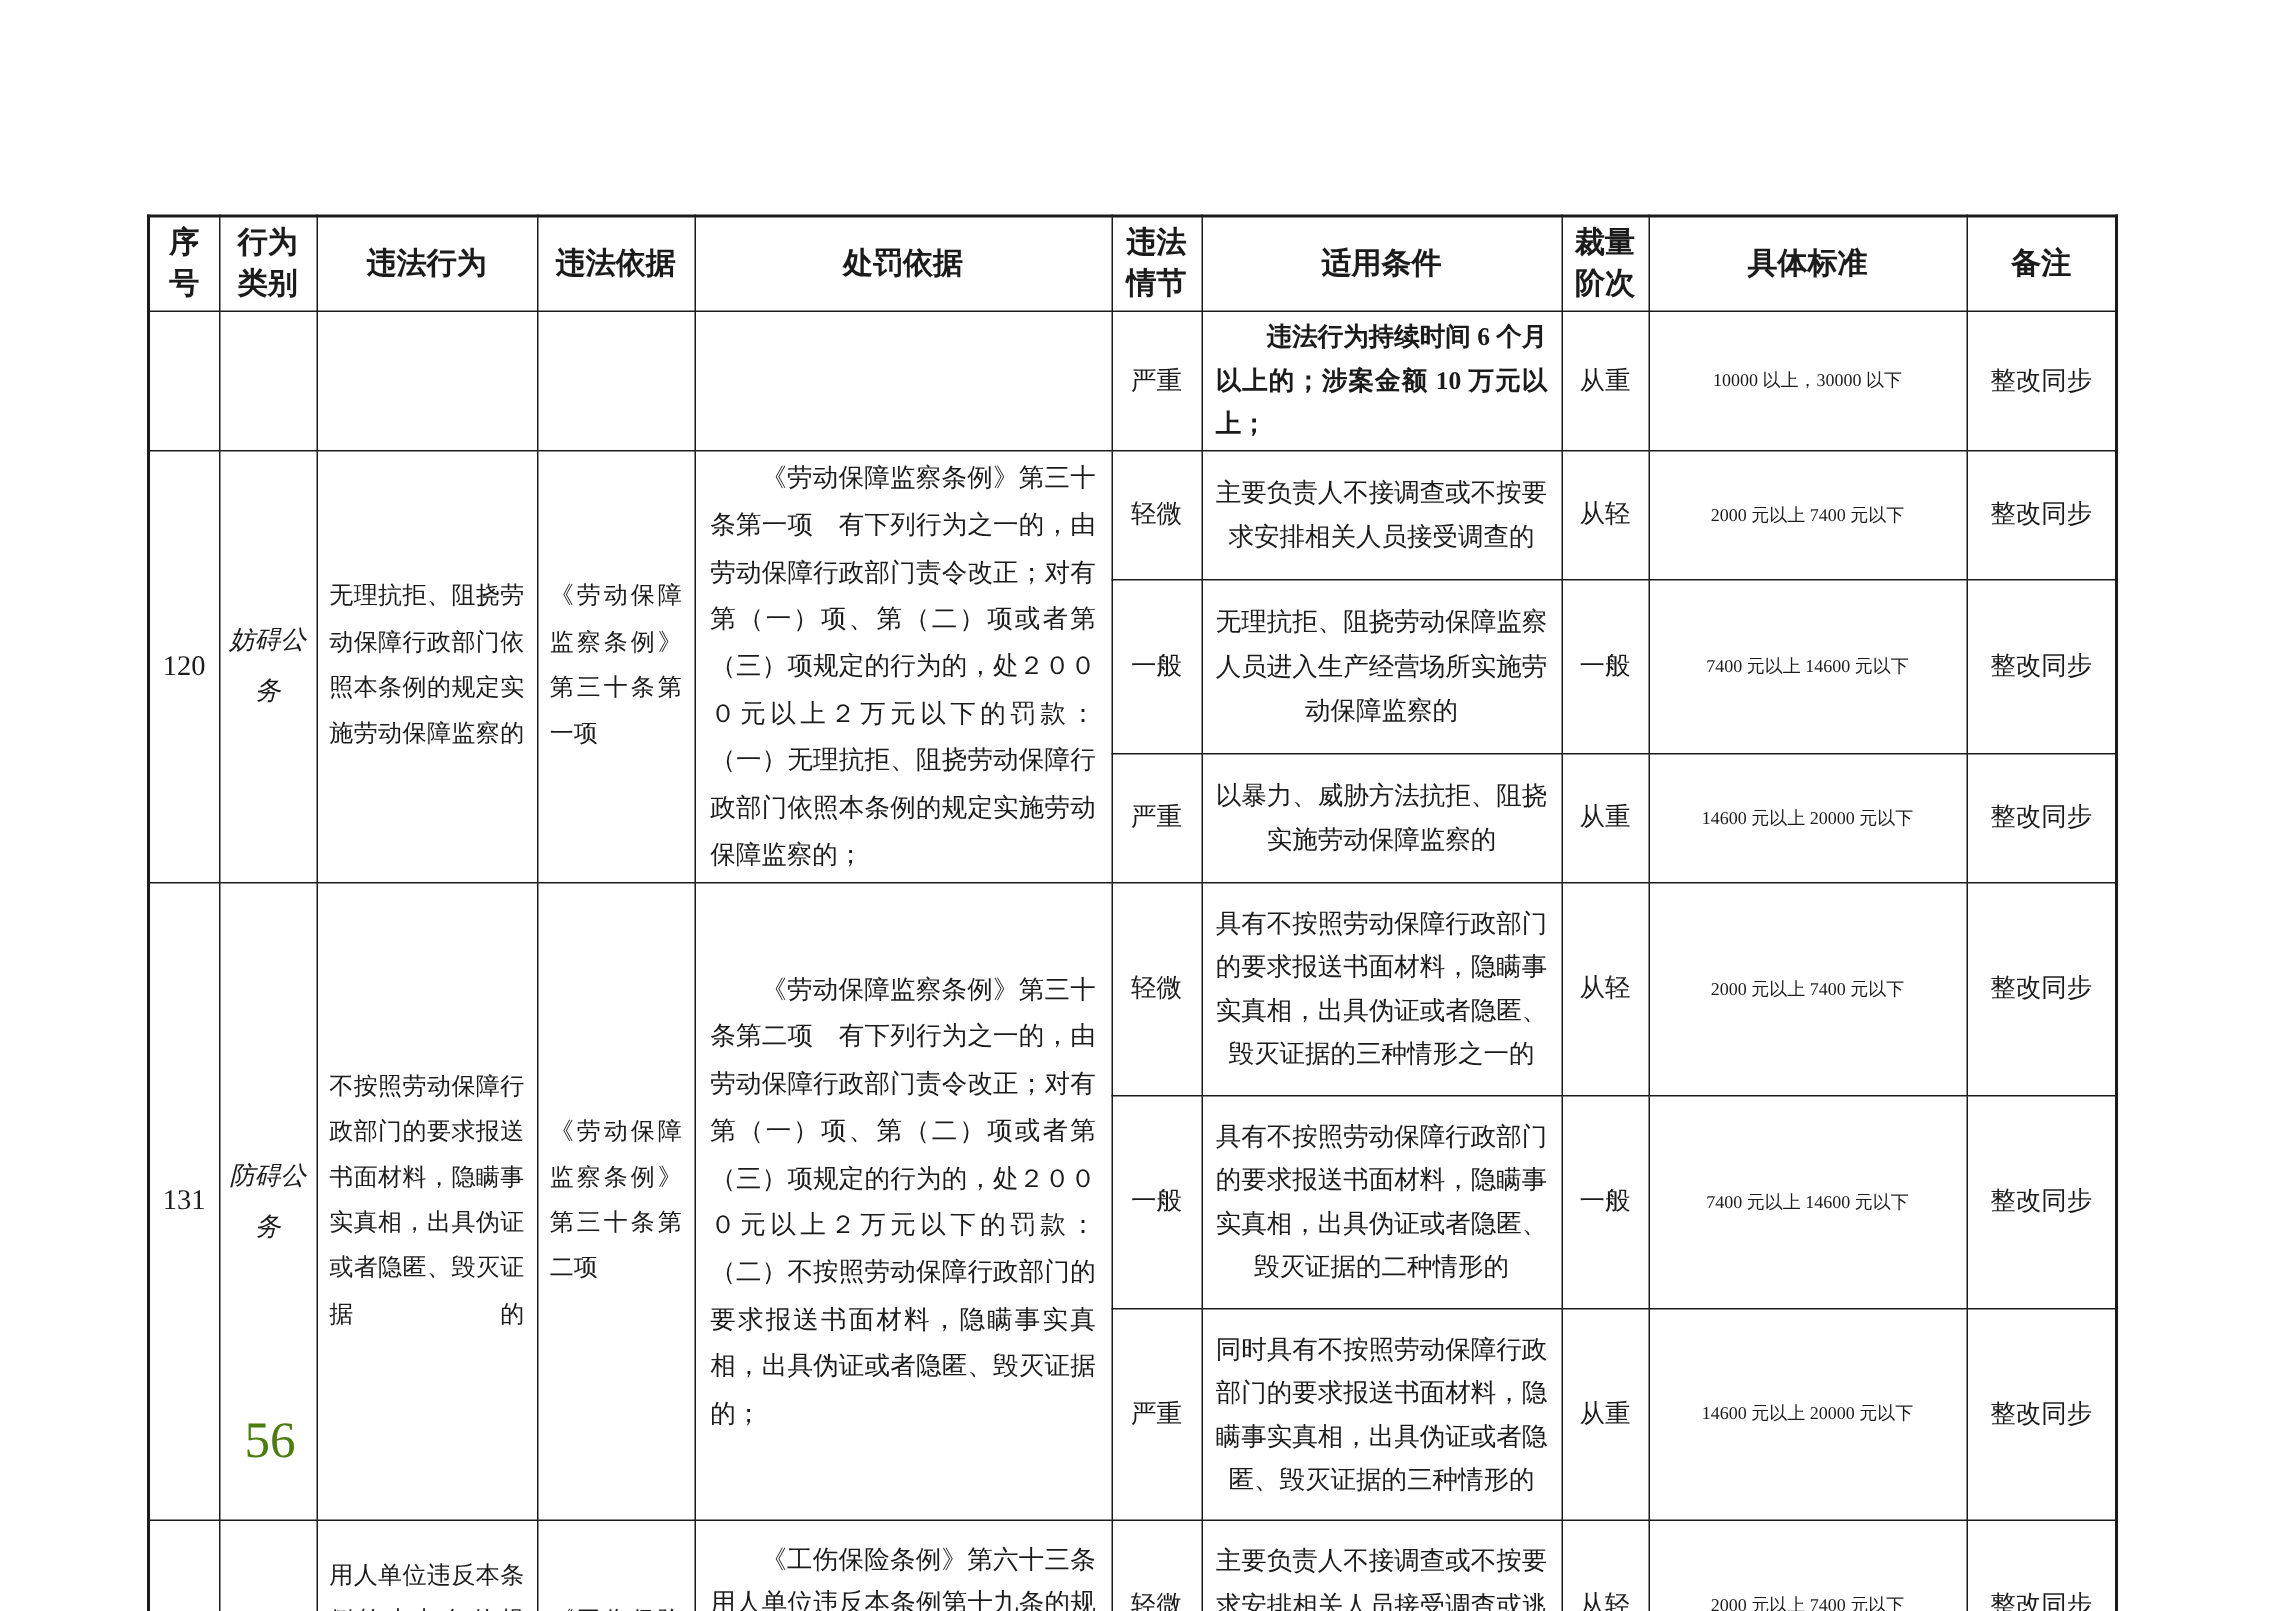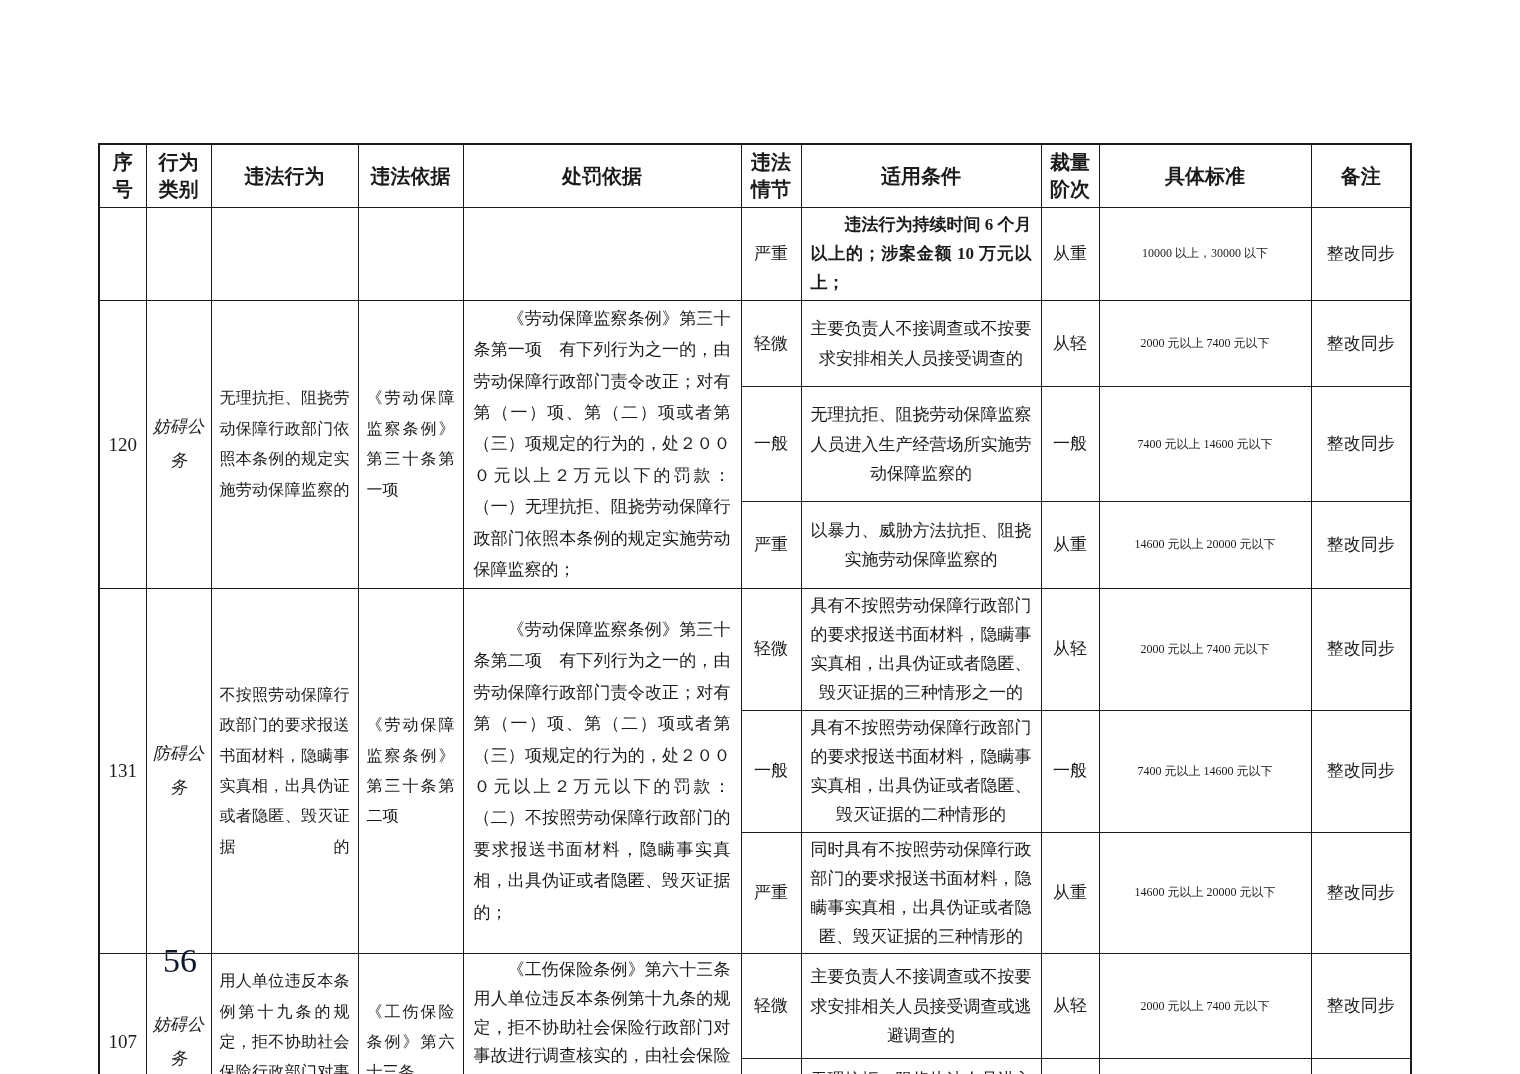--- a/index.html
+++ b/index.html
@@ -43,30 +43,30 @@
   td.c-basis{
     text-align:justify;text-align-last:left;
     font-size:16px;line-height:1.9;padding:2px 8px;
   }
   td.c-pb{
     text-align:justify;text-align-last:left;
     font-size:17px;line-height:1.85;padding:2px 10px;
   }
   td.c-pb p{margin:0;text-indent:2em;}
   td.c-pb107 p{line-height:1.68;}
-  td.c-cond{font-size:17px;line-height:1.72;padding:2px 9px;margin-left:40px;}
+  td.c-cond{font-size:17px;line-height:1.72;padding:12px 9px;margin-left:40px;}
   td.c-cond-indent{
     text-align:justify;text-align-last:left;font-size:17px;line-height:1.72;padding:2px 9px;font-weight:bold;
   }
   td.c-cond-indent p{margin:0;text-indent:2em;}
   td.c-std{white-space:nowrap;font-size:12px;}
   td.c-rem{font-size:17px;}
   .pageno{
     position:absolute;left:163px;top:942px;
-    font-size:34px;color:#0f172a;
+    font-size:34px;color:#4d7c0f;
     font-family:"Liberation Serif","DejaVu Serif",serif;
   }
 </style>
 </head>
 <body>
 
 <div class="page">
 
   <table class="tbl">
     <colgroup>

